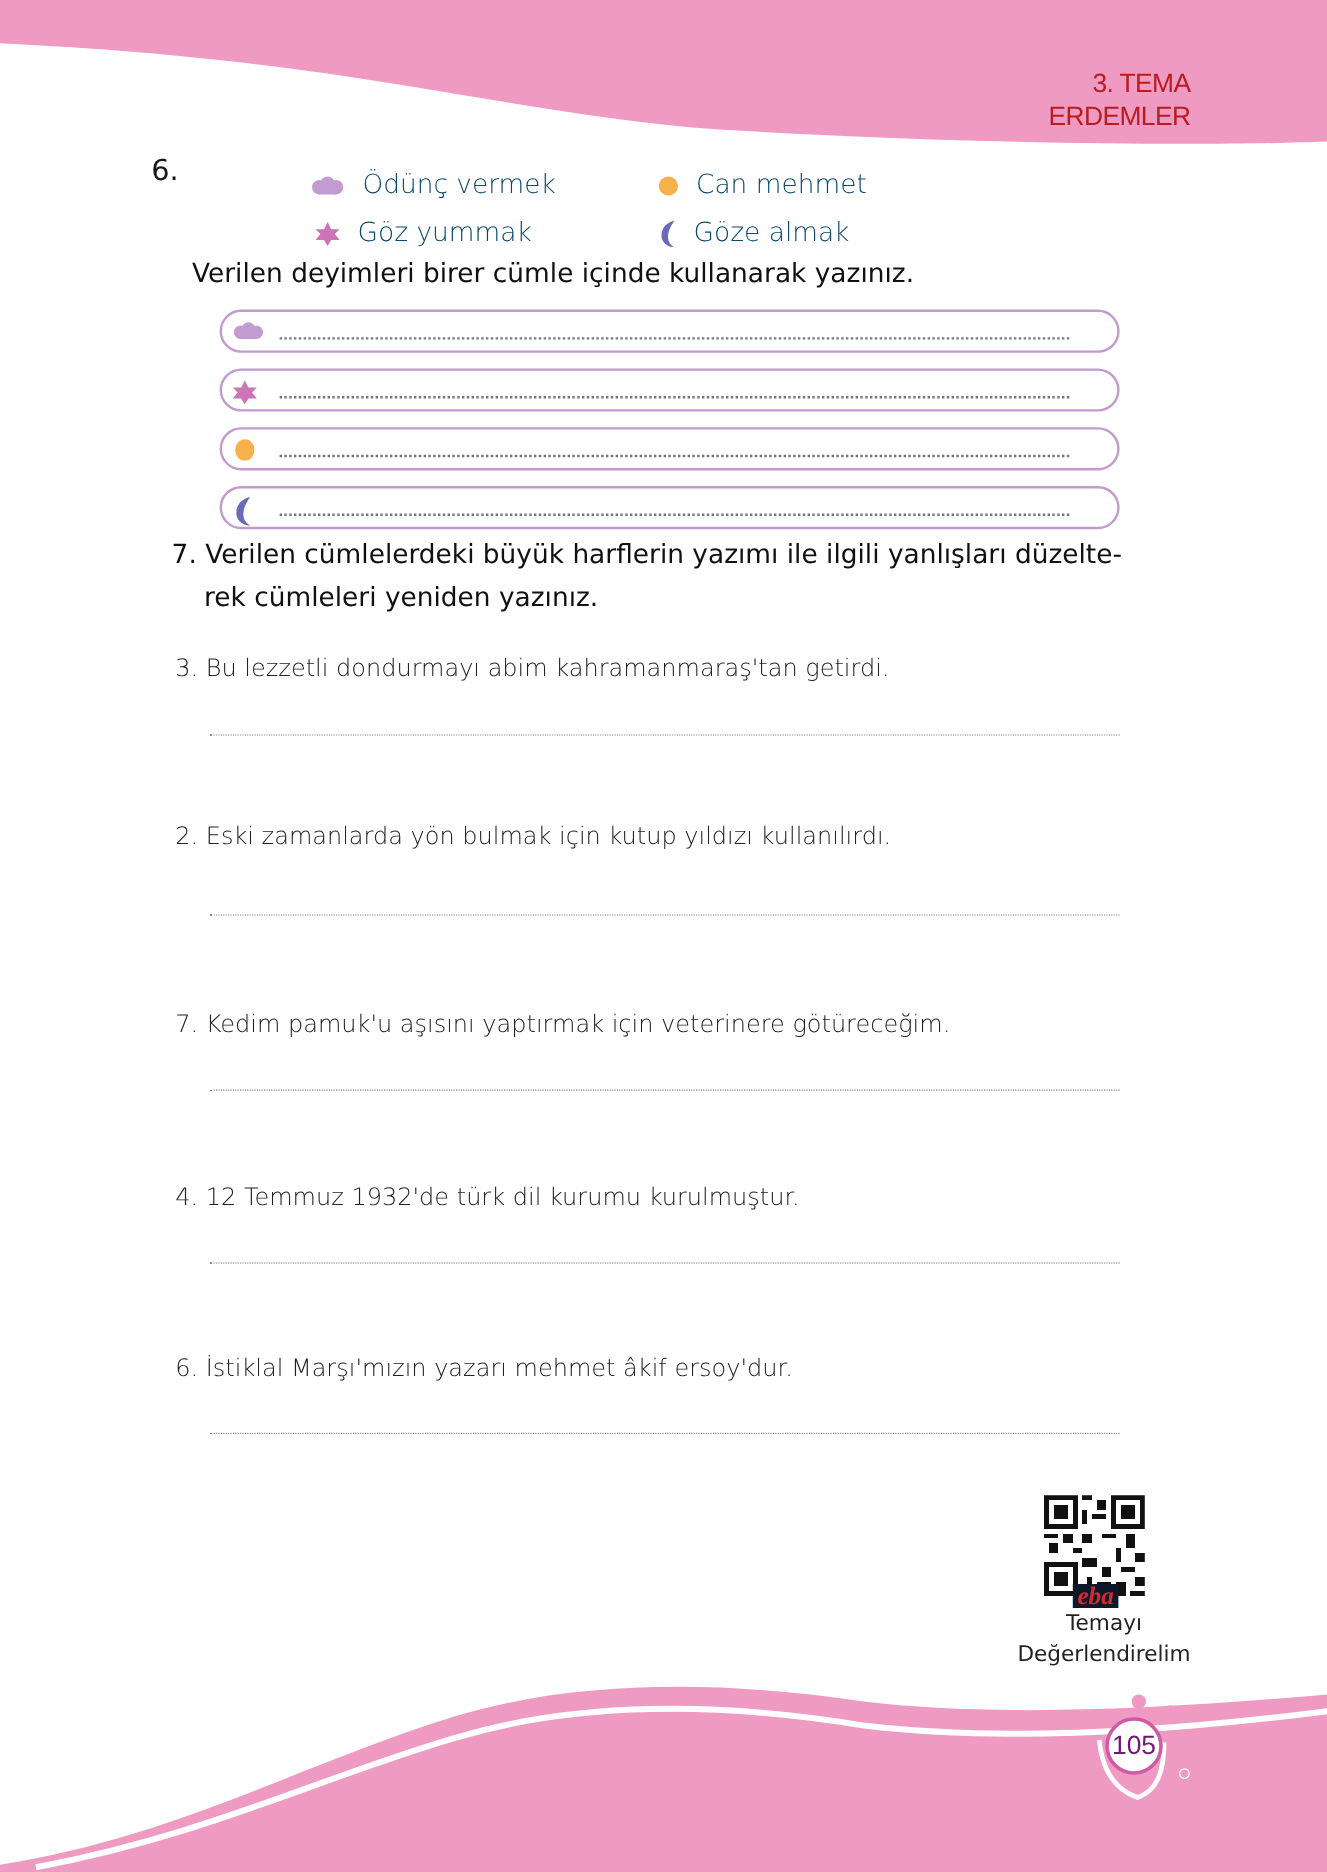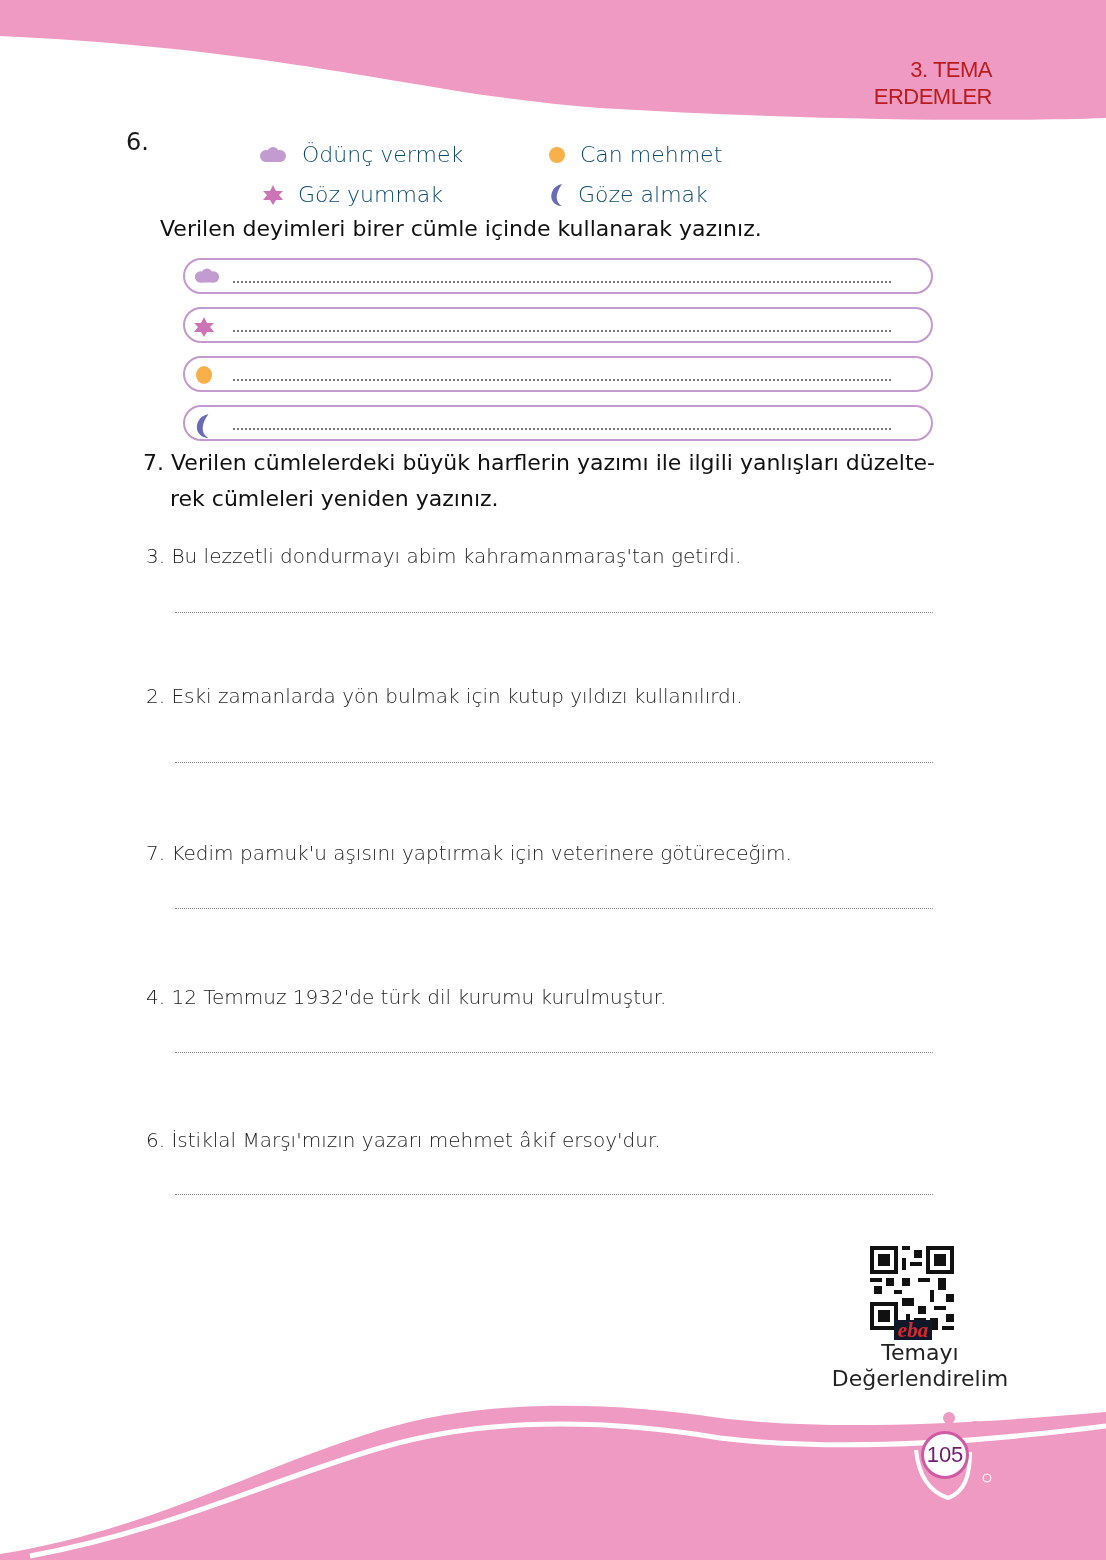--- a/index.html
+++ b/index.html
@@ -12,21 +12,21 @@
           font-size:22px; line-height:27px; color:#b91c1c; letter-spacing:-0.5px; }
   .qnum { font-size:24px; }
   .legend-item { position:absolute; display:flex; align-items:center; font-size:22px; color:#0c4a6e; font-weight:300; }
   .legend-item svg { margin-right:14px; }
   .instr { position:absolute; font-size:22px; font-weight:500; color:#111; }
   .pill { position:absolute; left:183px; width:750px; height:36px; border:2.5px solid #c39acd; border-radius:20px; box-sizing:border-box; }
   .pill .ic { position:absolute; left:8px; top:6px; }
   .pill .dots { position:absolute; left:48px; right:40px; top:21px; border-bottom:2px dotted #777; }
   .sentence { position:absolute; left:146px; font-size:20px; color:#222; font-weight:300; }
   .ansline { position:absolute; left:175px; width:758px; border-bottom:1.5px dotted #888; }
-  .qr-caption { position:absolute; left:820px; width:200px; text-align:center; font-size:22px; line-height:26px; color:#222; }
+  .qr-caption { position:absolute; left:820px; width:200px; text-align:center; font-size:18px; line-height:26px; color:#222; }
   .pagenum { position:absolute; left:921px; top:1431px; width:48px; height:48px; border-radius:50%; background:#fff; border:3px solid #d05aa4;
              box-sizing:border-box; display:flex; align-items:center; justify-content:center; font-family:"Liberation Sans", sans-serif; font-size:22px; color:#701a75; }
 </style>
 </head>
 <body>
 
 <svg class="top-wave" viewBox="0 0 1106 130" preserveAspectRatio="none">
   <path d="M0,0 H1106 V118 C1000,122 800,120 600,108 C420,95 300,50 0,36 Z" fill="#ef9ac3"></path>
 </svg>
 

